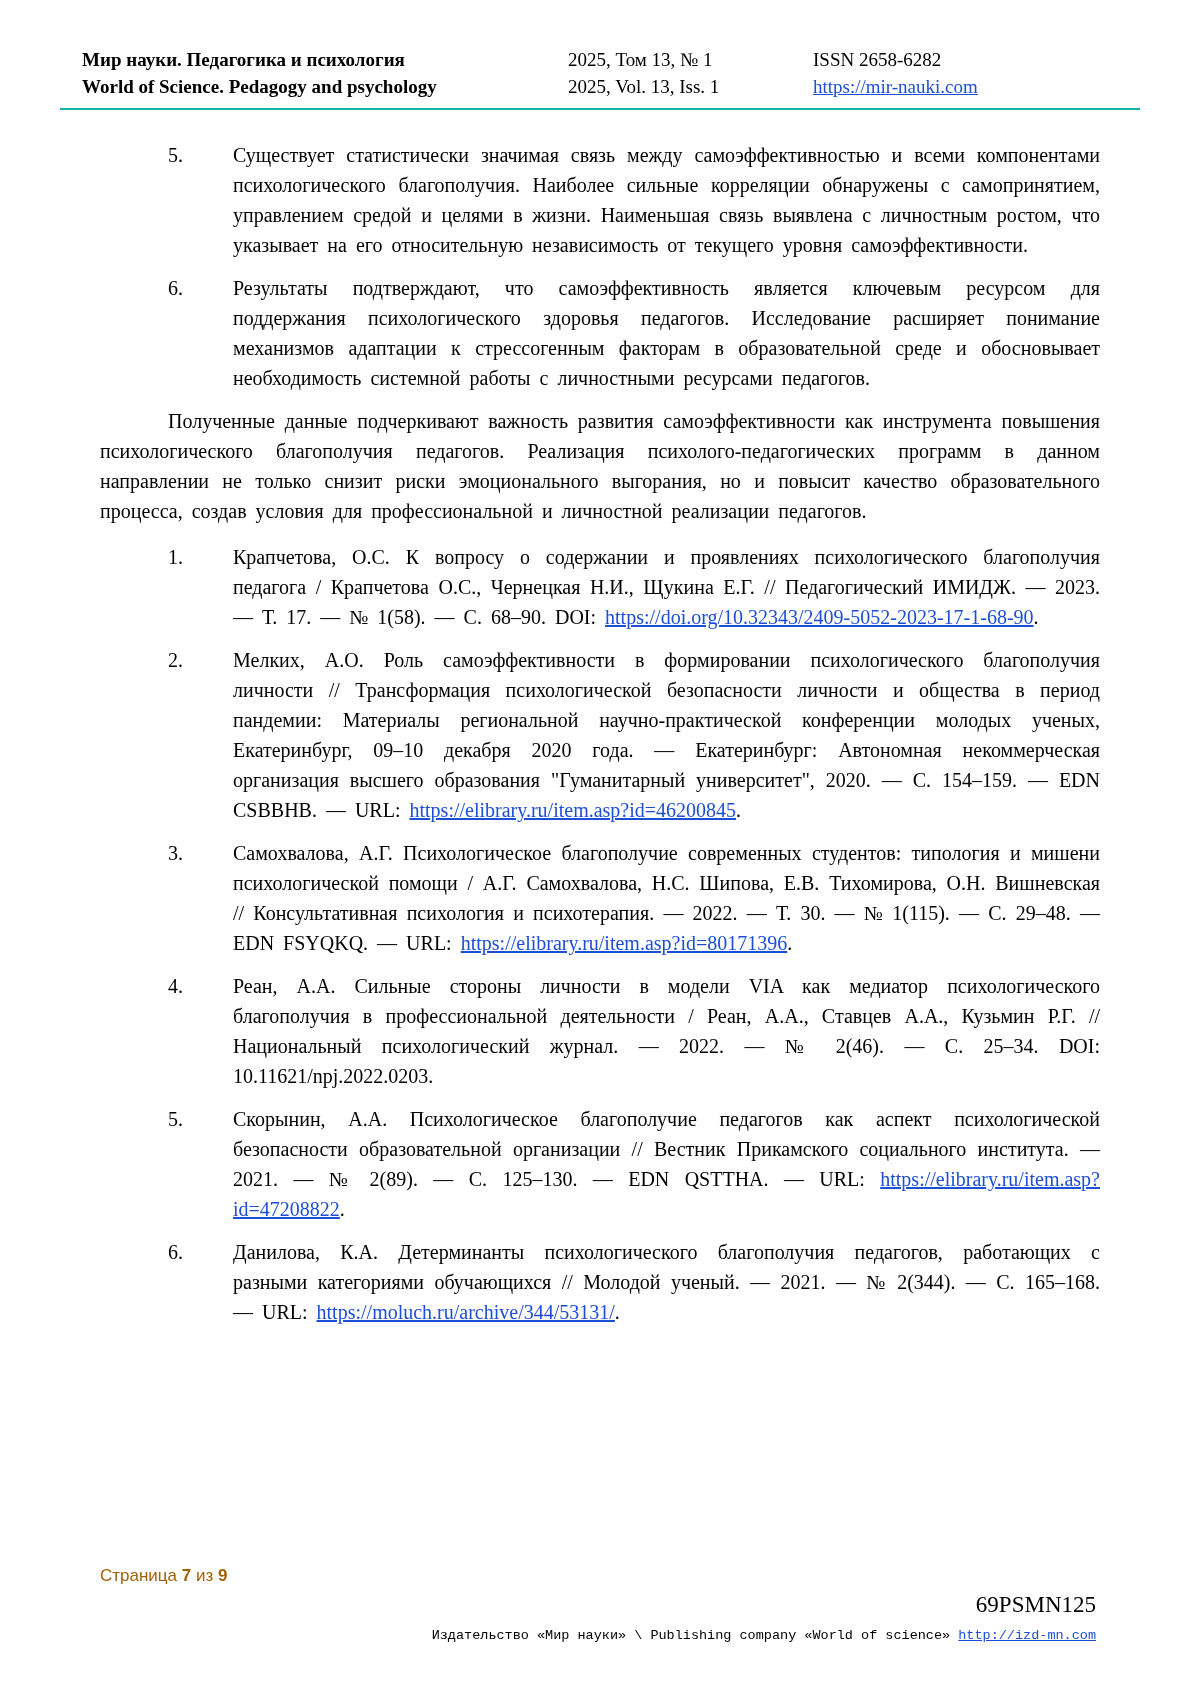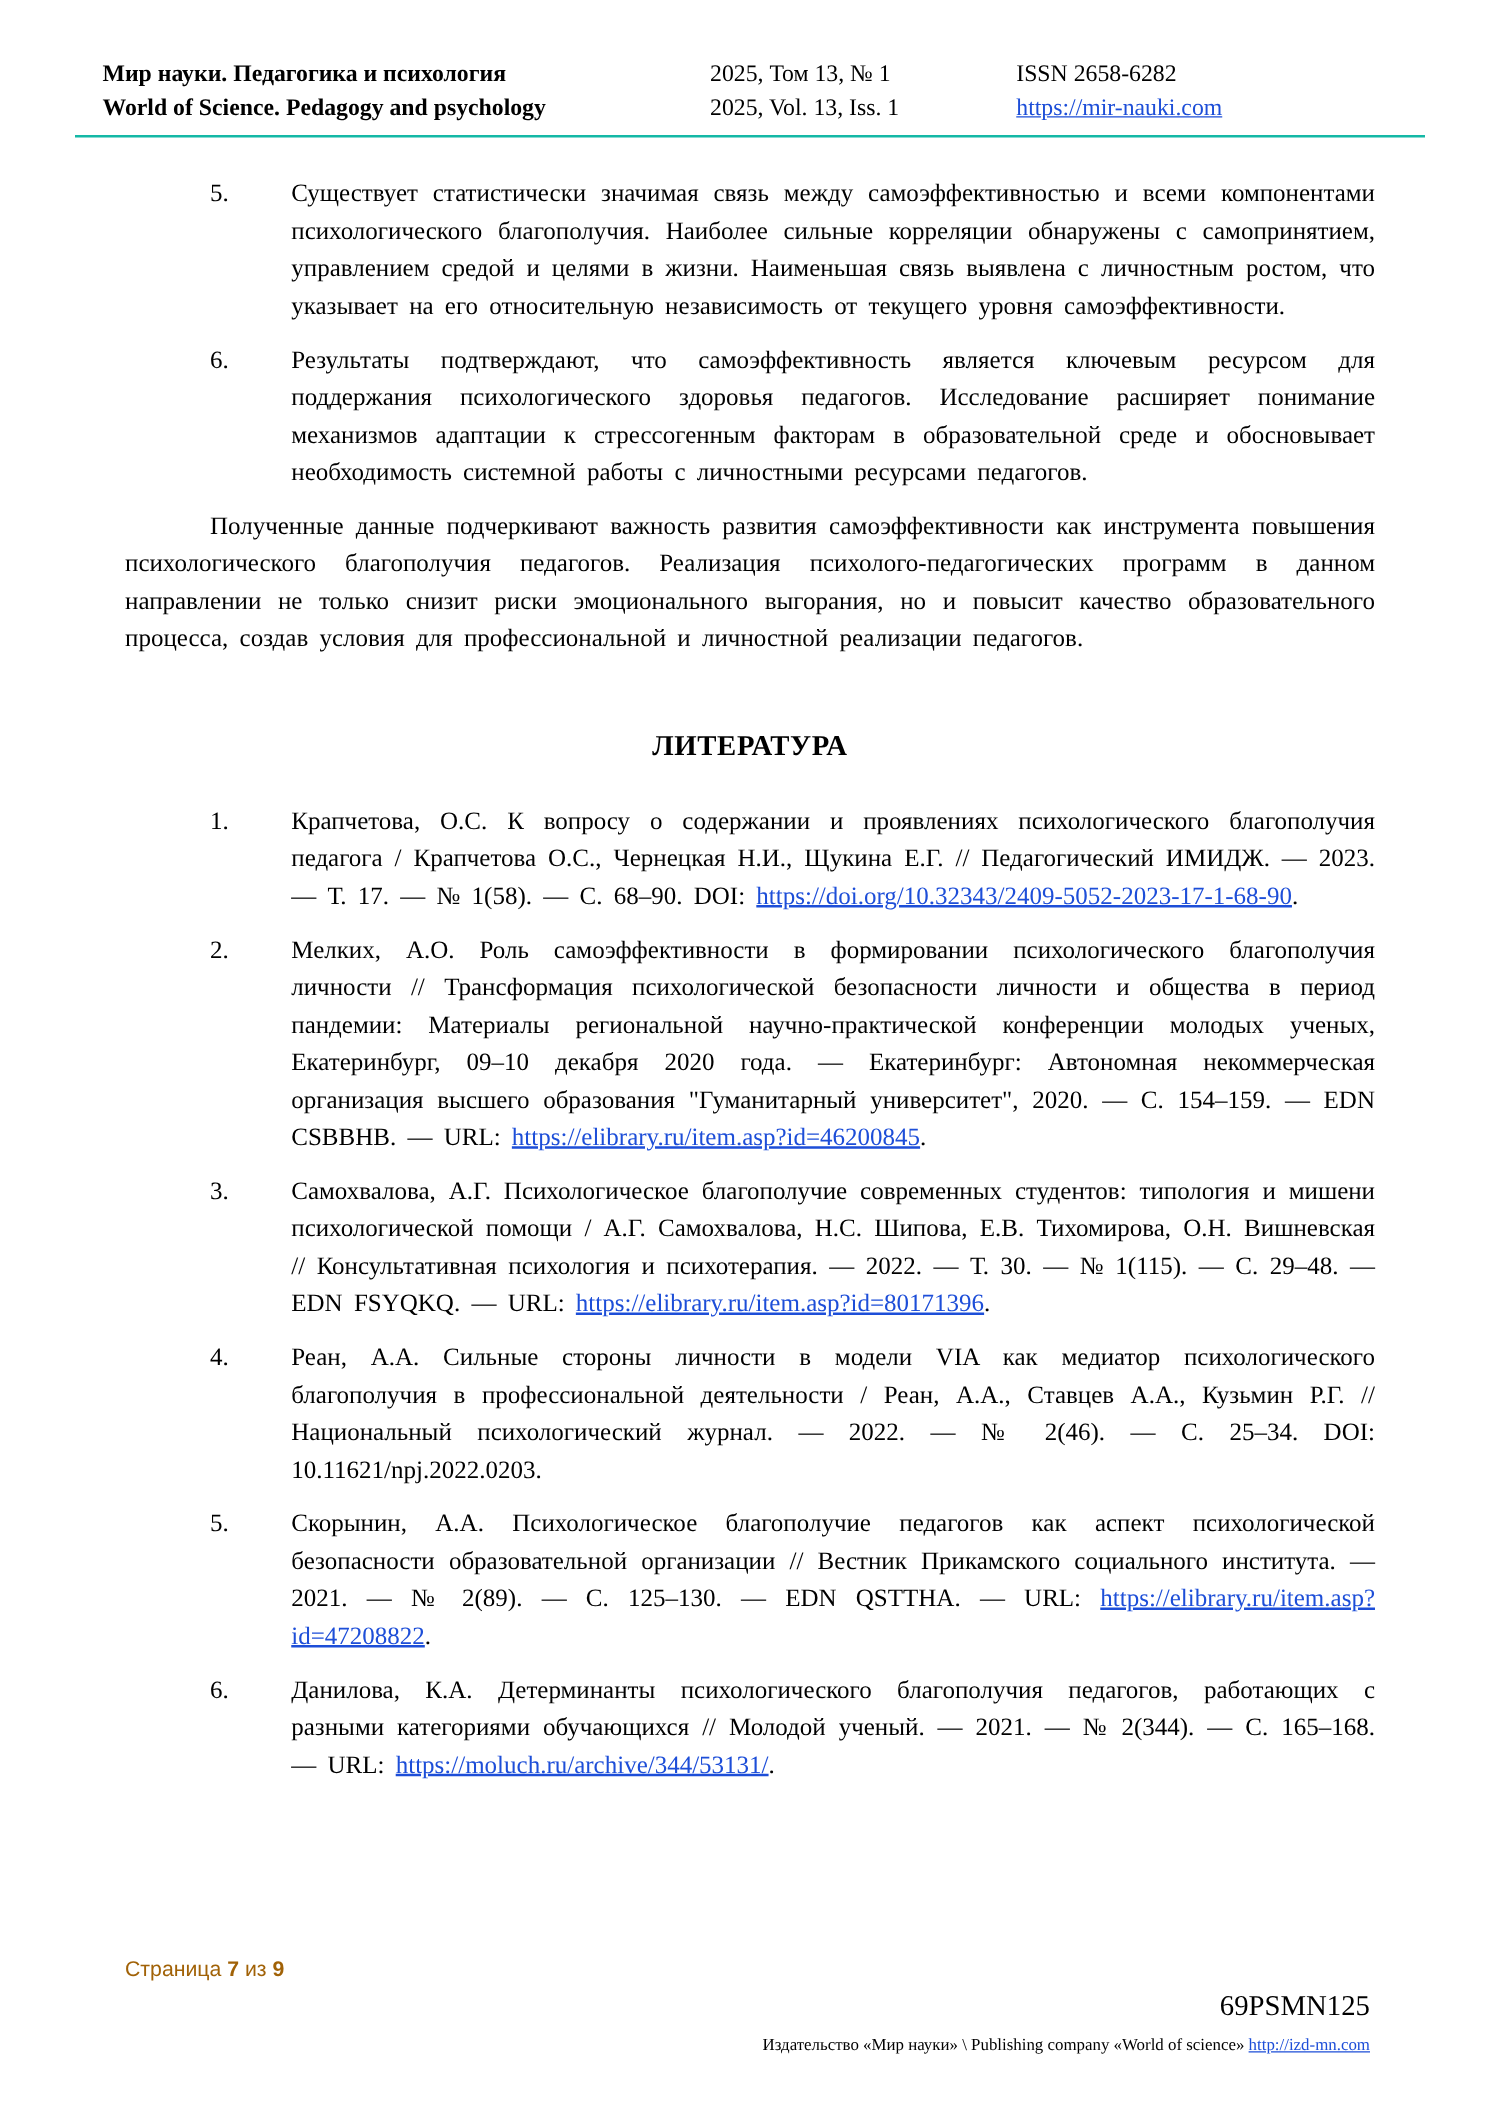--- a/index.html
+++ b/index.html
@@ -73,21 +73,21 @@
     right: 104px;
     top: 1592px;
     font-size: 23px;
     font-family: "Liberation Serif", serif;
   }
   .footer-pub {
     position: absolute;
     right: 104px;
     top: 1628px;
     font-size: 13.5px;
-    font-family: Liberation Serif, serif;
+    font-family: Liberation Mono, monospace;
   }
 </style>
 </head>
 <body>
 
 <div class="page">
 
   <div class="header">
     <div class="h-left">
       <div>Мир науки. Педагогика и психология</div>
@@ -110,21 +110,20 @@
       <span>Существует статистически значимая связь между самоэффективностью и всеми компонентами психологического благополучия. Наиболее сильные корреляции обнаружены с самопринятием, управлением средой и целями в жизни. Наименьшая связь выявлена с личностным ростом, что указывает на его относительную независимость от текущего уровня самоэффективности.</span>
     </div>
 
     <div class="list-item">
       <span class="num">6.</span>
       <span>Результаты подтверждают, что самоэффективность является ключевым ресурсом для поддержания психологического здоровья педагогов. Исследование расширяет понимание механизмов адаптации к стрессогенным факторам в образовательной среде и обосновывает необходимость системной работы с личностными ресурсами педагогов.</span>
     </div>
 
     <p class="closing">Полученные данные подчеркивают важность развития самоэффективности как инструмента повышения психологического благополучия педагогов. Реализация психолого-педагогических программ в данном направлении не только снизит риски эмоционального выгорания, но и повысит качество образовательного процесса, создав условия для профессиональной и личностной реализации педагогов.</p>
 
-    <div class="lit-heading">ЛИТЕРАТУРА</div>
 
     <div class="list-item">
       <span class="num">1.</span>
       <span>Крапчетова, О.С. К вопросу о содержании и проявлениях психологического благополучия педагога / Крапчетова О.С., Чернецкая Н.И., Щукина Е.Г. // Педагогический ИМИДЖ. — 2023. — Т. 17. — № 1(58). — С. 68–90. DOI: </span><a href="#">https://doi.org/10.32343/2409-5052-2023-17-1-68-90</a><span>.</span>
     </div>
 
     <div class="list-item">
       <span class="num">2.</span>
       <span>Мелких, А.О. Роль самоэффективности в формировании психологического благополучия личности // Трансформация психологической безопасности личности и общества в период пандемии: Материалы региональной научно-практической конференции молодых ученых, Екатеринбург, 09–10 декабря 2020 года. — Екатеринбург: Автономная некоммерческая организация высшего образования "Гуманитарный университет", 2020. — С. 154–159. — EDN CSBBHB. — URL: </span><a href="#">https://elibrary.ru/item.asp?id=46200845</a><span>.</span>
     </div>

